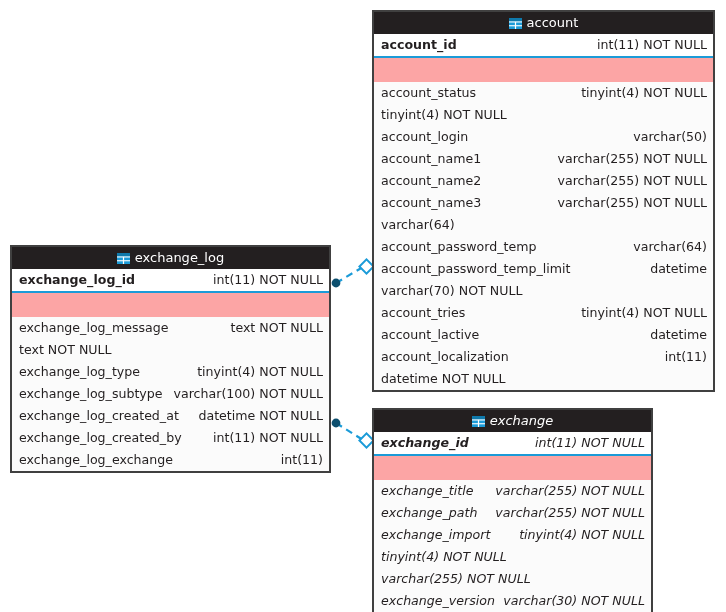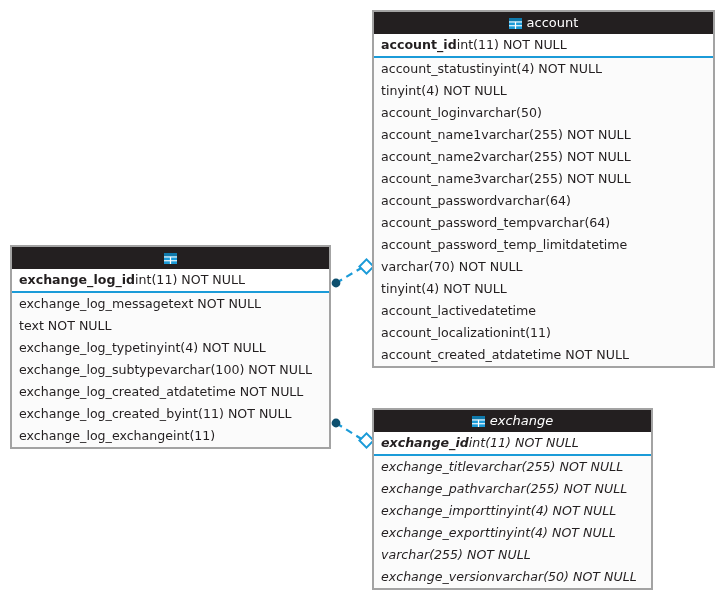--- a/index.html
+++ b/index.html
@@ -26,21 +26,21 @@
     position: absolute;
     left: 0; top: 0;
     width: 726px; height: 612px;
     pointer-events: none;
   }
 
   
   .entity {
     position: absolute;
     box-sizing: border-box;
-    border: 2px solid #a3a3a3;
+    border: 2px solid #404040;
     background: #fca5a5;
     font-size: 12.6px;
     color: #231f20;
   }
   .entity-header {
     background: #231f20;
     color: #ffffff;
     height: 22px;
     line-height: 22px;
     text-align: center;
@@ -58,26 +58,26 @@
     position: relative;
     flex: 0 0 auto;
   }
   .tbl-icon svg { display: block; }
 
   .pk-row {
     background: #ffffff;
     border-bottom: 2px solid #1b9bd8;
     font-weight: bold;
   }
-  .rows { background: #fbfbfb; }
+  .rows { background: #fbfbfb; margin-top: 24px; }
 
   .row {
     display: flex;
     align-items: center;
-    justify-content: flex-start;
+    justify-content: space-between;
     height: 22px;
     line-height: 22px;
     padding: 0 6px 0 7px;
     white-space: nowrap;
     box-sizing: border-box;
   }
   .row .col-name { text-align: left; }
   .row .col-type { text-align: right; color: #231f20; }
   .pk-row .col-type { font-weight: normal; }
 
@@ -143,63 +143,63 @@
       </div>
       <div class="row">
         <span class="col-name">account_name2</span>
         <span class="col-type">varchar(255) NOT NULL</span>
       </div>
       <div class="row">
         <span class="col-name">account_name3</span>
         <span class="col-type">varchar(255) NOT NULL</span>
       </div>
       <div class="row">
-        <span class="col-name">account_password</span>
         <span class="col-type">varchar(64)</span>
       </div>
       <div class="row">
         <span class="col-name">account_password_temp</span>
         <span class="col-type">varchar(64)</span>
       </div>
       <div class="row">
         <span class="col-name">account_password_temp_limit</span>
         <span class="col-type">datetime</span>
       </div>
       <div class="row">
         <span class="col-type">varchar(70) NOT NULL</span>
       </div>
       <div class="row">
+        <span class="col-name">account_tries</span>
         <span class="col-type">tinyint(4) NOT NULL</span>
       </div>
       <div class="row">
         <span class="col-name">account_lactive</span>
         <span class="col-type">datetime</span>
       </div>
       <div class="row">
         <span class="col-name">account_localization</span>
         <span class="col-type">int(11)</span>
       </div>
       <div class="row">
-        <span class="col-name">account_created_at</span>
         <span class="col-type">datetime NOT NULL</span>
       </div>
     </div>
   </div>
 
   <div class="entity" id="entity-exchange-log">
     <div class="entity-header">
       <span class="tbl-icon">
         <svg viewBox="0 0 13 11" width="13" height="11">
           <rect x="0" y="0" width="13" height="11" fill="#1b9bd8"></rect>
           <rect x="0" y="0" width="13" height="3.4" fill="#0f79ab"></rect>
           <rect x="5.9" y="3.9" width="1.2" height="7.1" fill="#ffffff"></rect>
           <rect x="0" y="3.4" width="13" height="1.1" fill="#ffffff"></rect>
           <rect x="0" y="7.2" width="13" height="1.1" fill="#ffffff"></rect>
         </svg>
       </span>
+      <span>exchange_log</span>
     </div>
     <div class="pk-row">
       <div class="row">
         <span class="col-name">exchange_log_id</span>
         <span class="col-type">int(11) NOT NULL</span>
       </div>
     </div>
     <div class="rows">
       <div class="row">
         <span class="col-name">exchange_log_message</span>
@@ -257,26 +257,25 @@
       </div>
       <div class="row">
         <span class="col-name">exchange_path</span>
         <span class="col-type">varchar(255) NOT NULL</span>
       </div>
       <div class="row">
         <span class="col-name">exchange_import</span>
         <span class="col-type">tinyint(4) NOT NULL</span>
       </div>
       <div class="row">
-        <span class="col-name">exchange_export</span>
         <span class="col-type">tinyint(4) NOT NULL</span>
       </div>
       <div class="row">
         <span class="col-type">varchar(255) NOT NULL</span>
       </div>
       <div class="row">
         <span class="col-name">exchange_version</span>
-        <span class="col-type">varchar(50) NOT NULL</span>
+        <span class="col-type">varchar(30) NOT NULL</span>
       </div>
     </div>
   </div>
 
 </div>
 
 </body></html>

